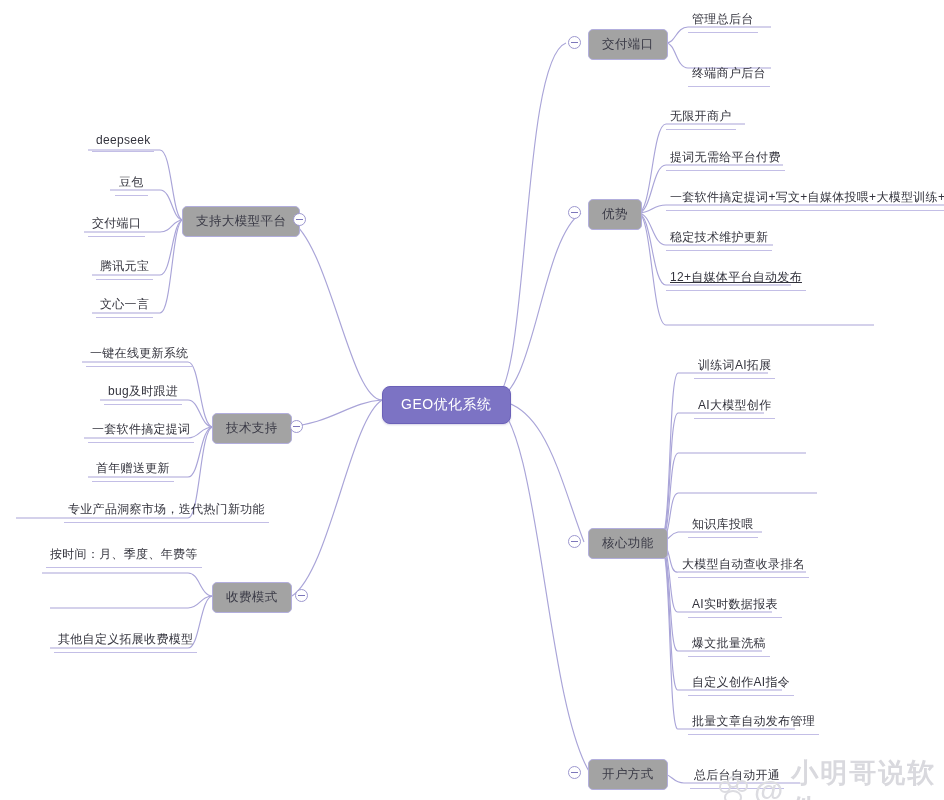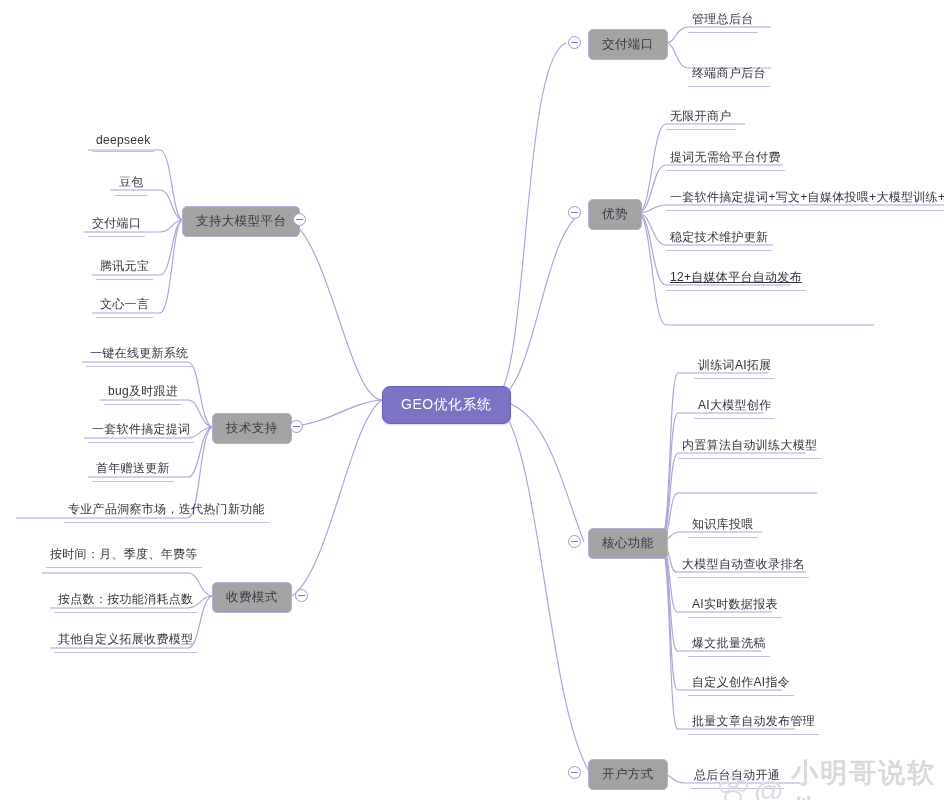--- a/index.html
+++ b/index.html
@@ -211,21 +211,20 @@
   <div class="node leaf" style="left:688px;top:63px;text-align:center;">终端商户后台</div>
 
   <div class="node leaf" style="left:666px;top:106px;">无限开商户</div>
   <div class="node leaf" style="left:666px;top:147px;">提词无需给平台付费</div>
   <div class="node leaf" style="left:666px;top:187px;">一套软件搞定提词+写文+自媒体投喂+大模型训练+查收录</div>
   <div class="node leaf" style="left:666px;top:227px;">稳定技术维护更新</div>
   <div class="node leaf" style="left:666px;top:267px;text-decoration:underline;">12+自媒体平台自动发布</div>
 
   <div class="node leaf" style="left:694px;top:355px;">训练词AI拓展</div>
   <div class="node leaf" style="left:694px;top:395px;">AI大模型创作</div>
-  <div class="node leaf" style="left:678px;top:435px;">内置算法自动训练大模型</div>
   <div class="node leaf" style="left:688px;top:514px;">知识库投喂</div>
   <div class="node leaf" style="left:678px;top:554px;">大模型自动查收录排名</div>
   <div class="node leaf" style="left:688px;top:594px;">AI实时数据报表</div>
   <div class="node leaf" style="left:688px;top:633px;">爆文批量洗稿</div>
   <div class="node leaf" style="left:688px;top:672px;">自定义创作AI指令</div>
   <div class="node leaf" style="left:688px;top:711px;">批量文章自动发布管理</div>
 
   <div class="node leaf" style="left:690px;top:765px;">总后台自动开通</div>
 
   <div class="node leaf" style="left:92px;top:131px;">deepseek</div>
@@ -234,21 +233,20 @@
   <div class="node leaf" style="left:96px;top:256px;">腾讯元宝</div>
   <div class="node leaf" style="left:96px;top:294px;">文心一言</div>
 
   <div class="node leaf" style="left:86px;top:343px;">一键在线更新系统</div>
   <div class="node leaf" style="left:104px;top:381px;">bug及时跟进</div>
   <div class="node leaf" style="left:88px;top:419px;">一套软件搞定提词</div>
   <div class="node leaf" style="left:92px;top:458px;">首年赠送更新</div>
   <div class="node leaf" style="left:20px;top:499px;margin-left:44px;">专业产品洞察市场，迭代热门新功能</div>
 
   <div class="node leaf" style="left:46px;top:544px;">按时间：月、季度、年费等</div>
-  <div class="node leaf" style="left:54px;top:589px;">按点数：按功能消耗点数</div>
   <div class="node leaf" style="left:54px;top:629px;">其他自定义拓展收费模型</div>
 
   <div class="watermark" style="left:718px;top:755px;">
     <span class="wm-paw">
       <span class="p1"></span>
         <span class="p2"></span>
         <span class="p3"></span>
         <span class="p4"></span>
     </span>
     <span class="wm-at">@</span>

